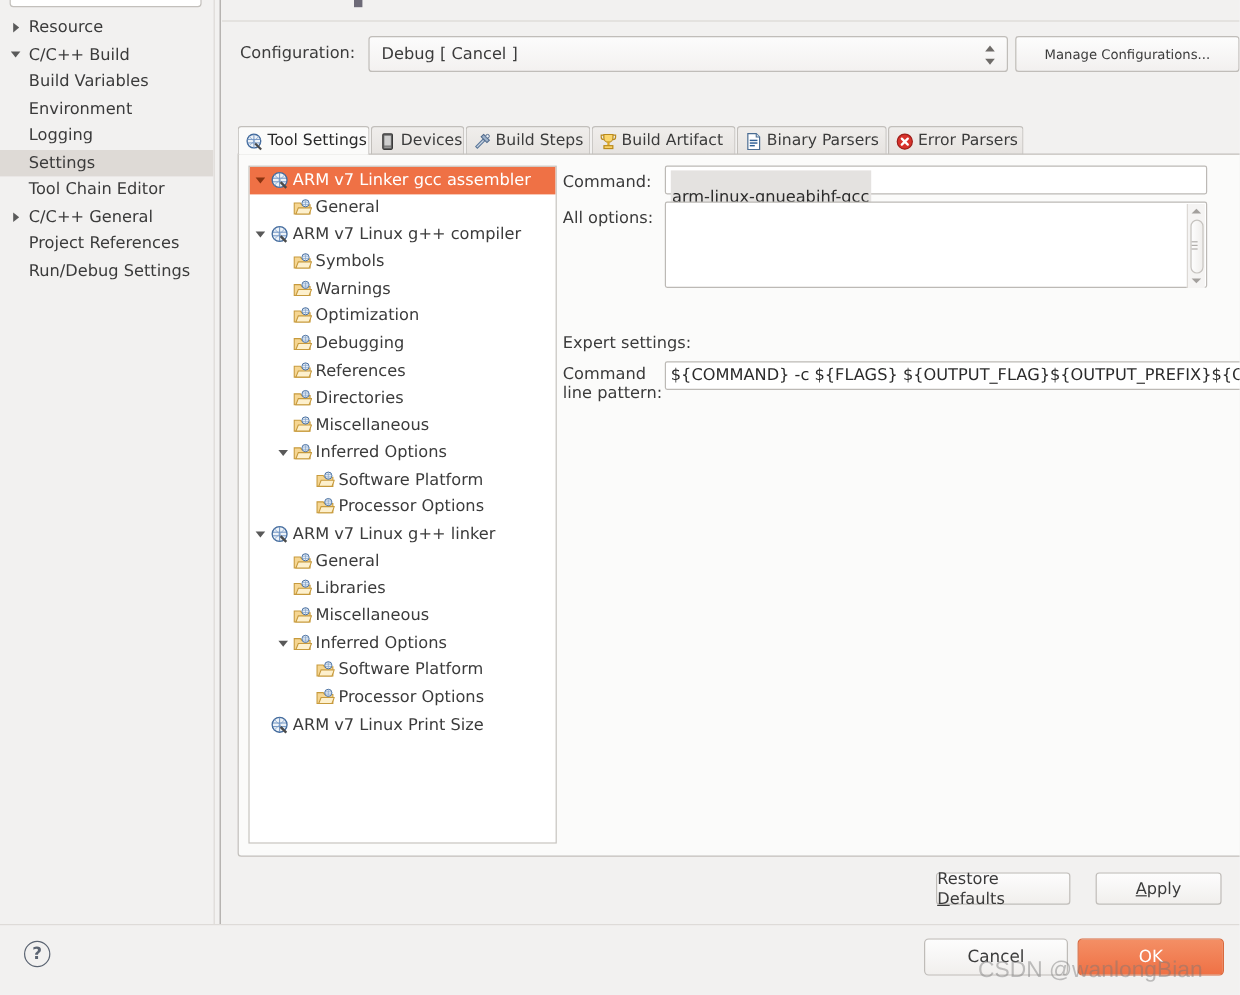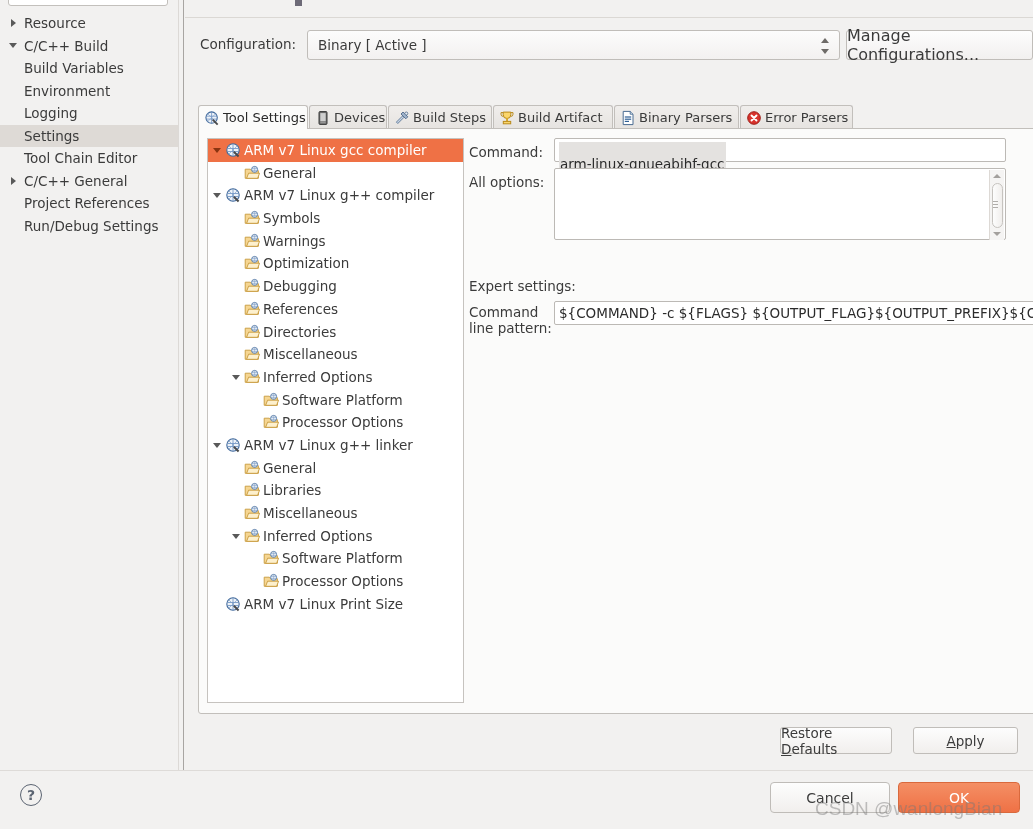--- a/index.html
+++ b/index.html
@@ -114,21 +114,21 @@
   .arr-dn {
     bottom: 1px;
     border-top: 5px solid #6e6b68;
     border-left: 4.5px solid transparent;
     border-right: 4.5px solid transparent;
   }
   #manage-config-btn {
     position: absolute; left: 661px; top: 0; width: 187px; height: 30px;
     background: linear-gradient(#fdfdfd, #f2f0ef);
     border: 1px solid #c0bdb9; border-radius: 3px;
-    font-size: 16px; color: #3b3b3b;
+    font-size: 11px; color: #3b3b3b;
     display: flex; align-items: center; justify-content: center;
     cursor: pointer;
   }
 
   
   #tabs {
     position: absolute; left: 13px; top: 105px; width: 835px; height: 40px;
   }
   .tab {
     position: absolute; top: 0; height: 24px;
@@ -364,21 +364,21 @@
   <div id="right-panel">
 
     <div id="top-stub">
       <div class="stub-dot"></div>
     </div>
     <div id="panel-sep"></div>
 
     <div id="config-row">
       <div id="config-label">Configuration:</div>
       <div id="config-combo">
-        <span class="combo-text">Binary  [ Active ]</span>
+        <span class="combo-text">Debug  [ Cancel ]</span>
         <span class="combo-arrows">
           <i class="arr-up"></i>
             <i class="arr-dn"></i>
         </span>
       </div>
       <div id="manage-config-btn">
         <span>Manage Configurations...</span>
       </div>
     </div>
 
@@ -442,21 +442,21 @@
           <div class="tree-row selected">
             <span class="tw expanded" style="left: 2px;">
               <i></i>
             </span>
             <span class="ti" style="left: 17px;"><svg viewBox="0 0 16 16" width="16" height="16">
                 <circle cx="8" cy="8" r="6.2" fill="#eef3f8" stroke="#41699b" stroke-width="1.1"></circle>
                 <path d="M2.4 6.5 H13.6 M2.4 9.5 H13.6 M8 1.9 V14.1" stroke="#6a8fc0" stroke-width=".8" fill="none"></path>
                 <path d="M3.6 3.6 L12.4 12.4 M12.4 3.6 L3.6 12.4" stroke="#7fa0ca" stroke-width=".7" fill="none"></path>
                 <path d="M9.5 9 l4.8 4.8 -1.4 1.4 -4.8 -4.8 z" fill="#4a4a4a"></path>
               </svg></span>
-            <span class="tl" style="left: 36px;">ARM v7 Linux gcc compiler</span>
+            <span class="tl" style="left: 36px;">ARM v7 Linker gcc assembler</span>
           </div>
           <div class="tree-row">
             <span class="ti" style="left: 36px;"><svg viewBox="0 0 16 16" width="16" height="16">
                 <path d="M1.2 4.2 h5.1 l1.2 1.5 h6.9 v7.6 h-13.2 z" fill="#f6d692" stroke="#c79a3c" stroke-width=".9"></path>
                 <path d="M2.6 13.3 l2.0 -5.1 h11.0 l-2.0 5.1 z" fill="#fdf0cd" stroke="#c79a3c" stroke-width=".9"></path>
                 <circle cx="10.6" cy="4.4" r="3.0" fill="#e8eef5" stroke="#41699b" stroke-width=".8"></circle>
                 <path d="M7.7 3.5 h5.8 M7.7 5.4 h5.8 M10.6 1.5 v5.9" stroke="#7fa0ca" stroke-width=".55" fill="none"></path>
               </svg></span>
             <span class="tl" style="left: 55px;">General</span>
           </div>

